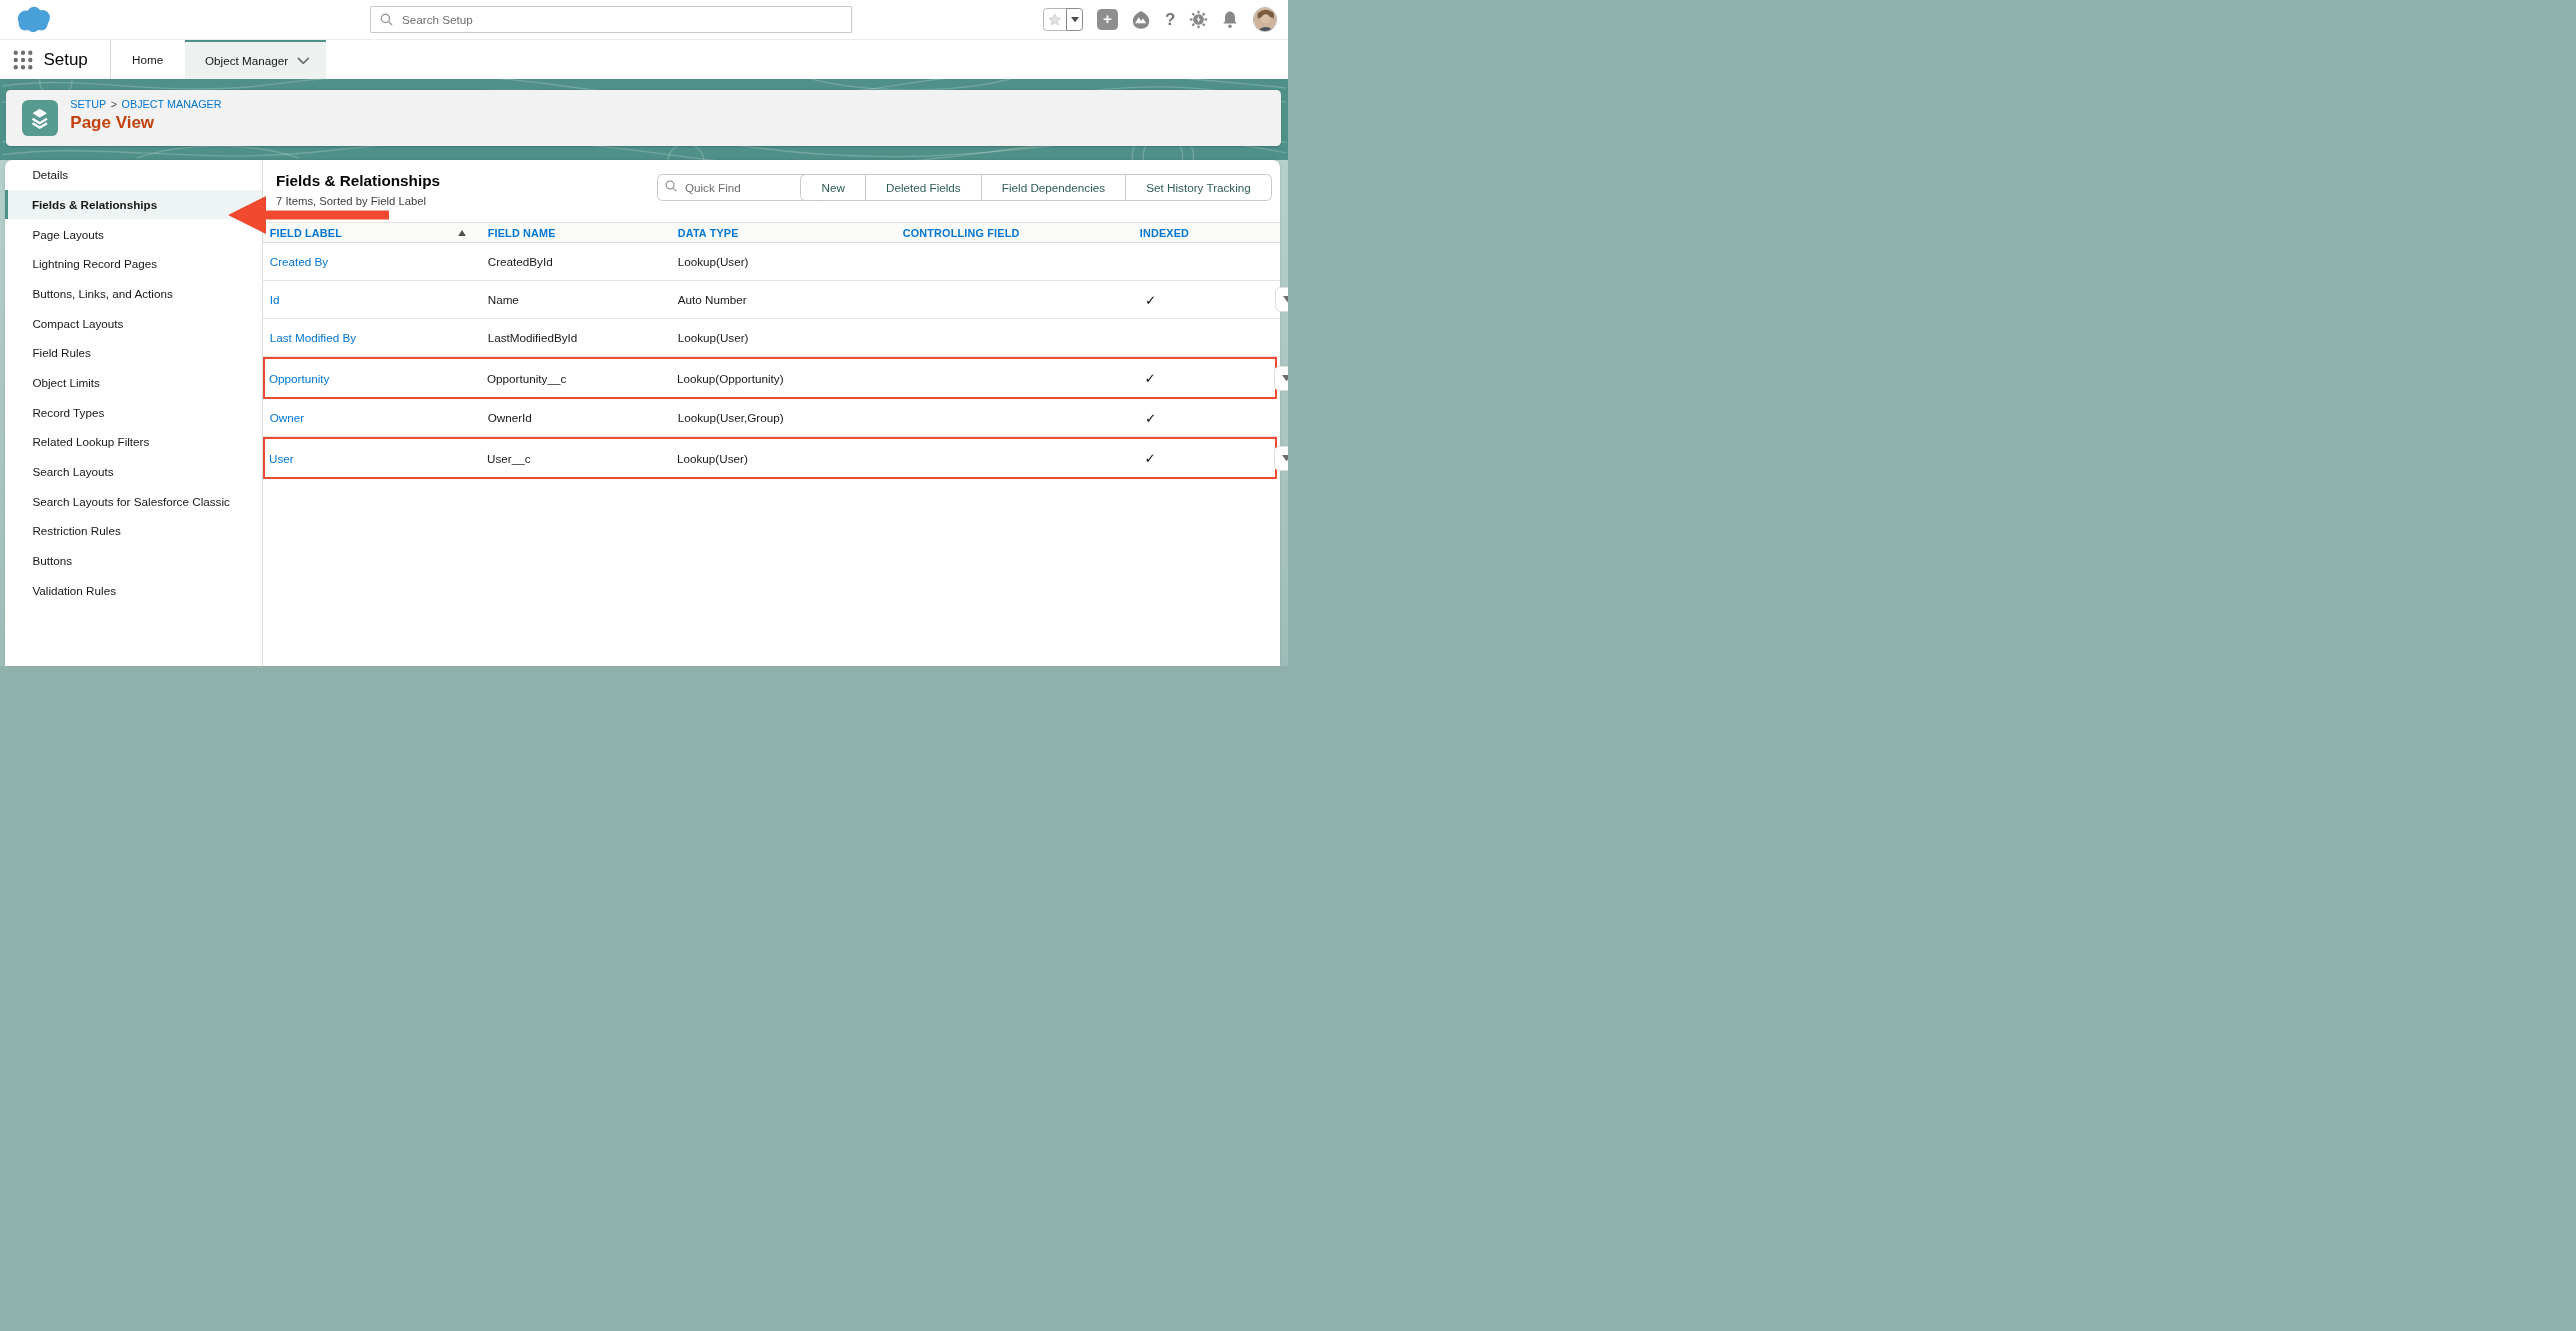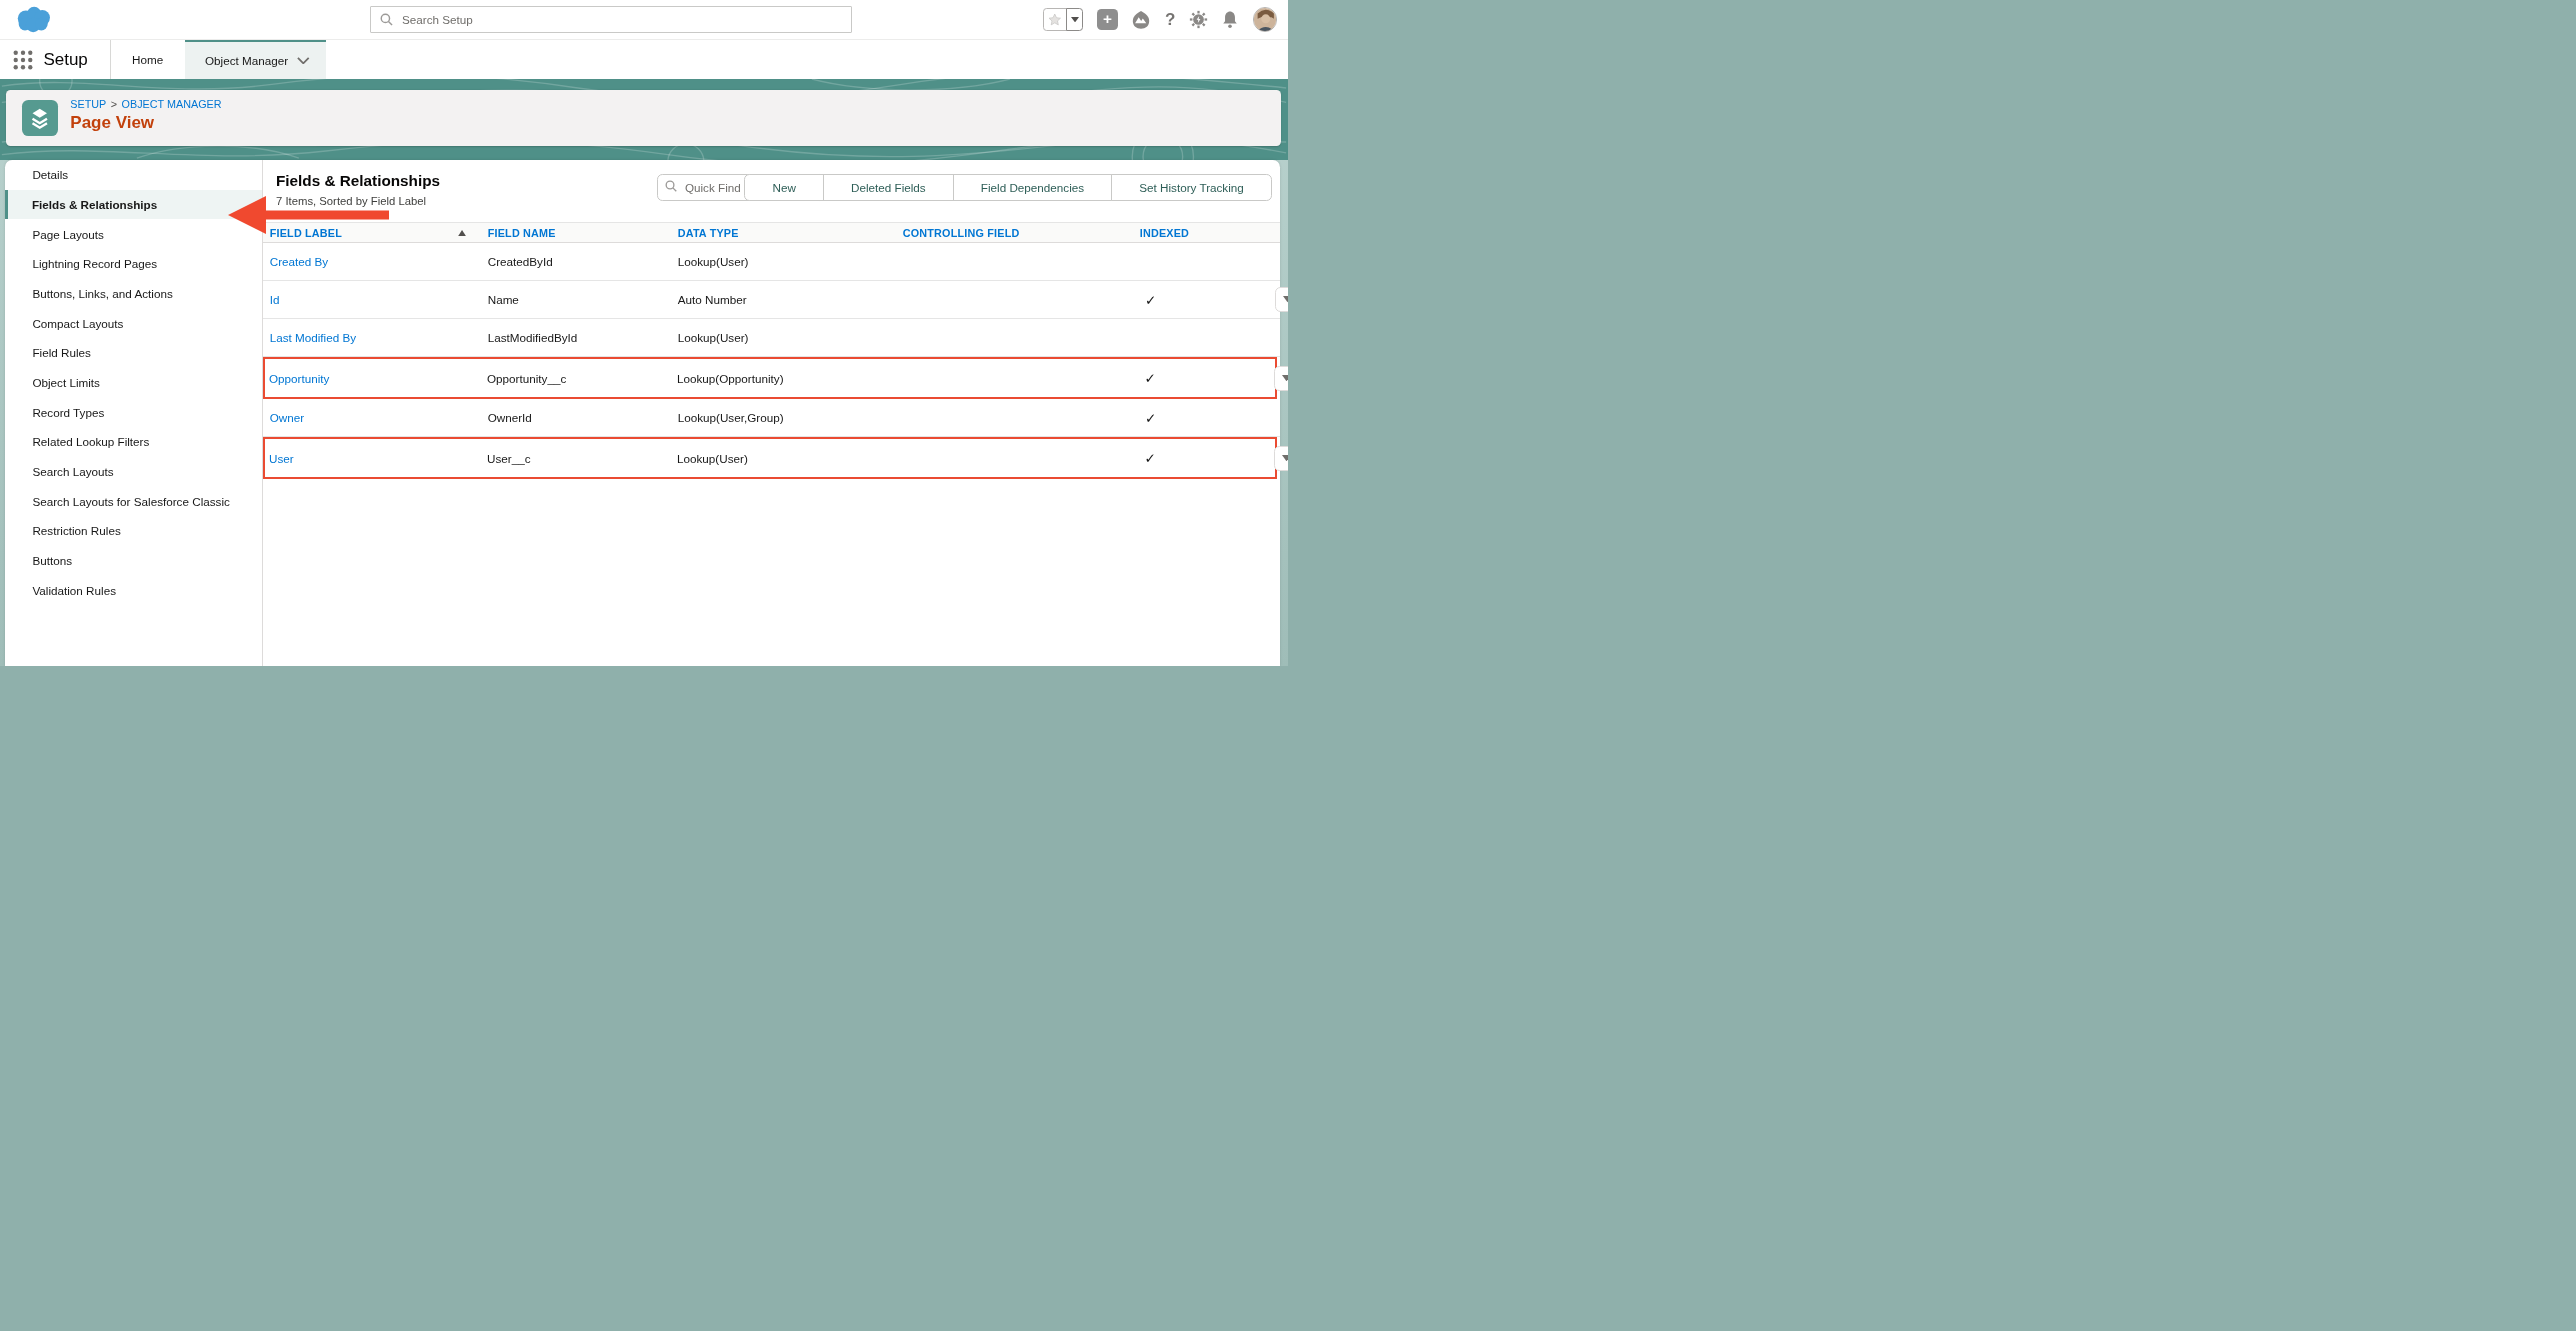--- a/index.html
+++ b/index.html
@@ -56,21 +56,21 @@
   .main { flex:1; position:relative; min-width:0; }
   .main-title { position:absolute; left:12.6px; top:11.7px; font-size:15.3px; font-weight:bold; color:#080707; }
   .main-sub { position:absolute; left:12.6px; top:35px; font-size:11.3px; color:#3e3e3c; }
   .quickfind { position:absolute; top:13.5px; right:455px; width:168px; height:27px; }
   .quickfind input { width:100%; height:100%; border:0.9px solid #c9c9c7; border-radius:5.4px;
        padding:0 7.2px 0 27px; font-size:11.7px; font-family:inherit; color:#444; outline:none; }
   .quickfind input::placeholder { color:#706e6b; }
   .quickfind .mag { position:absolute; left:8.1px; top:6.3px; }
   .btn-group { position:absolute; top:13.5px; right:8.1px; height:27px; display:flex; }
   .btn { border:0.9px solid #c9c9c7; background:#fff; color:#2e5e57; font-size:11.7px; font-family:inherit;
-         padding:0 27px; margin-left:-0.9px; cursor:pointer; white-space:nowrap; }
+         padding:0 20px; margin-left:-0.9px; cursor:pointer; white-space:nowrap; }
   .btn:first-child { border-radius:5.4px 0 0 5.4px; margin-left:0; }
   .btn:last-child { border-radius:0 5.4px 5.4px 0; }
 
   
   .tbl { position:absolute; top:62px; left:0; right:0; }
   .trow { display:grid; grid-template-columns:218px 190px 225px 237px 135px 1fr;
           align-items:center; padding-left:6.3px; }
   .thead { height:21px; background:#fafaf9; border-top:0.9px solid #e5e5e5; border-bottom:0.9px solid #dddbda; }
   .th { font-size:10.8px; font-weight:bold; color:#0176d3; letter-spacing:0.2px; position:relative; cursor:pointer; }
   .th .sort { position:absolute; right:21.7px; top:3.6px; }

